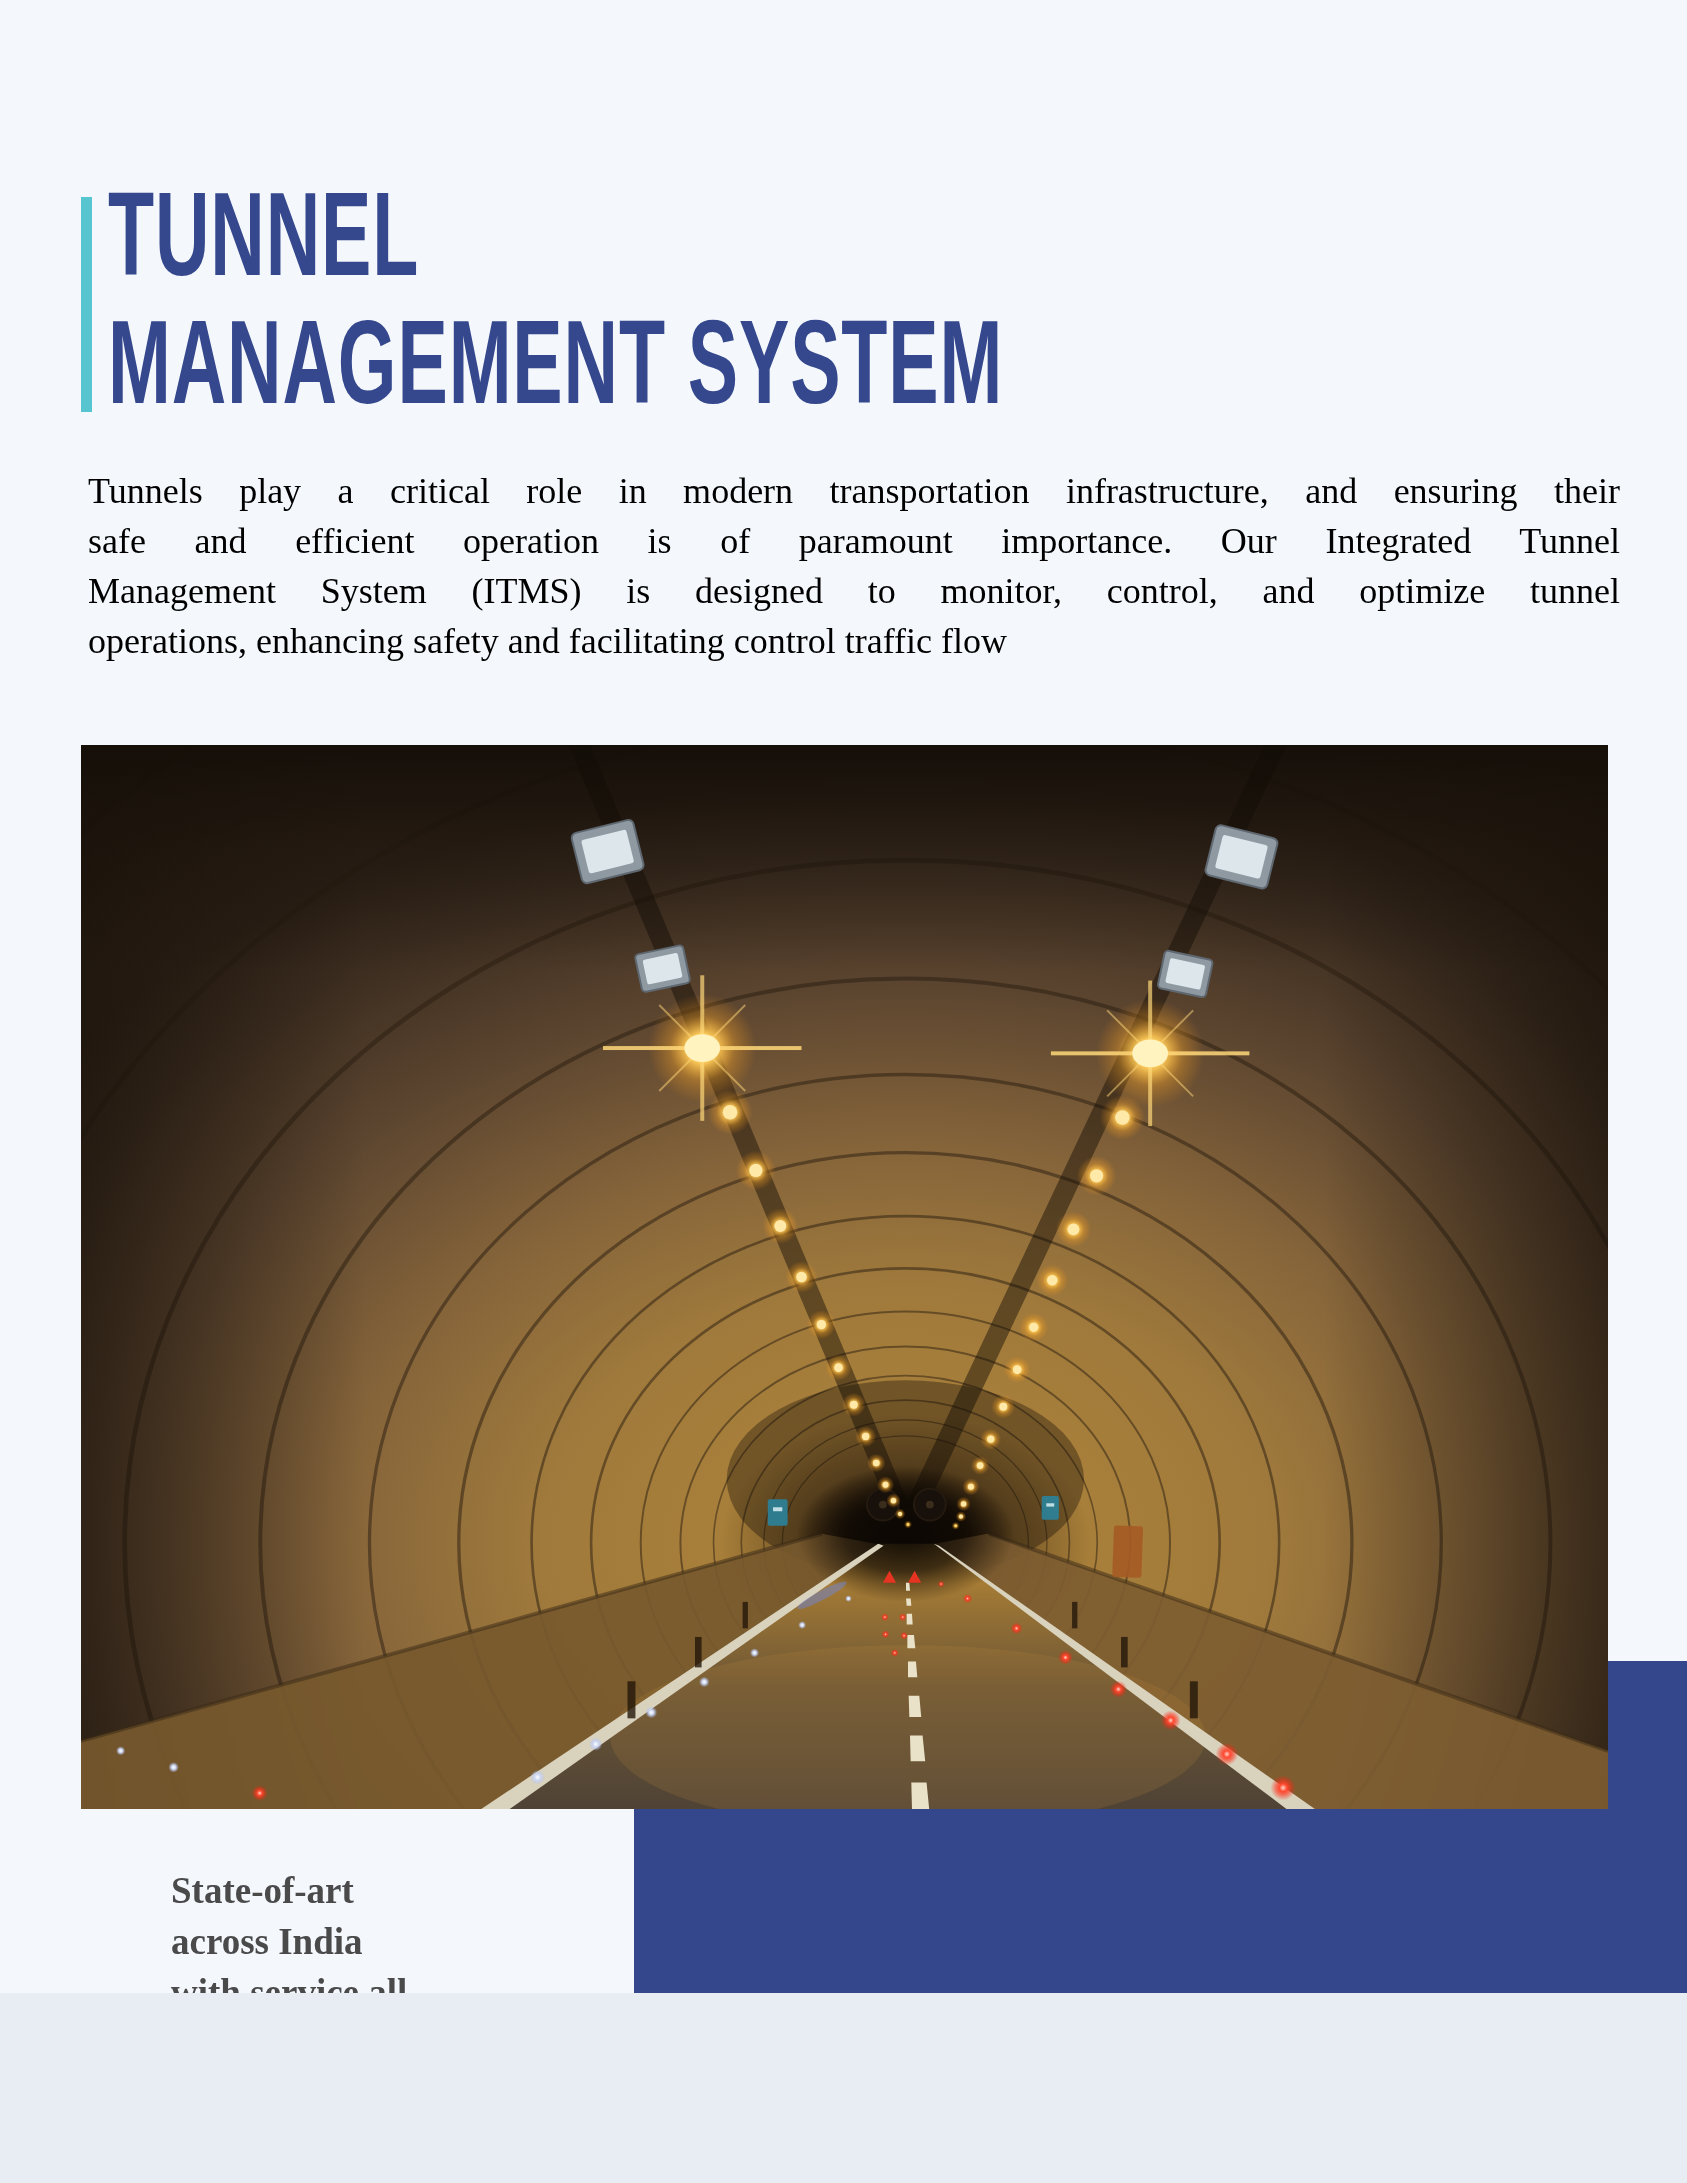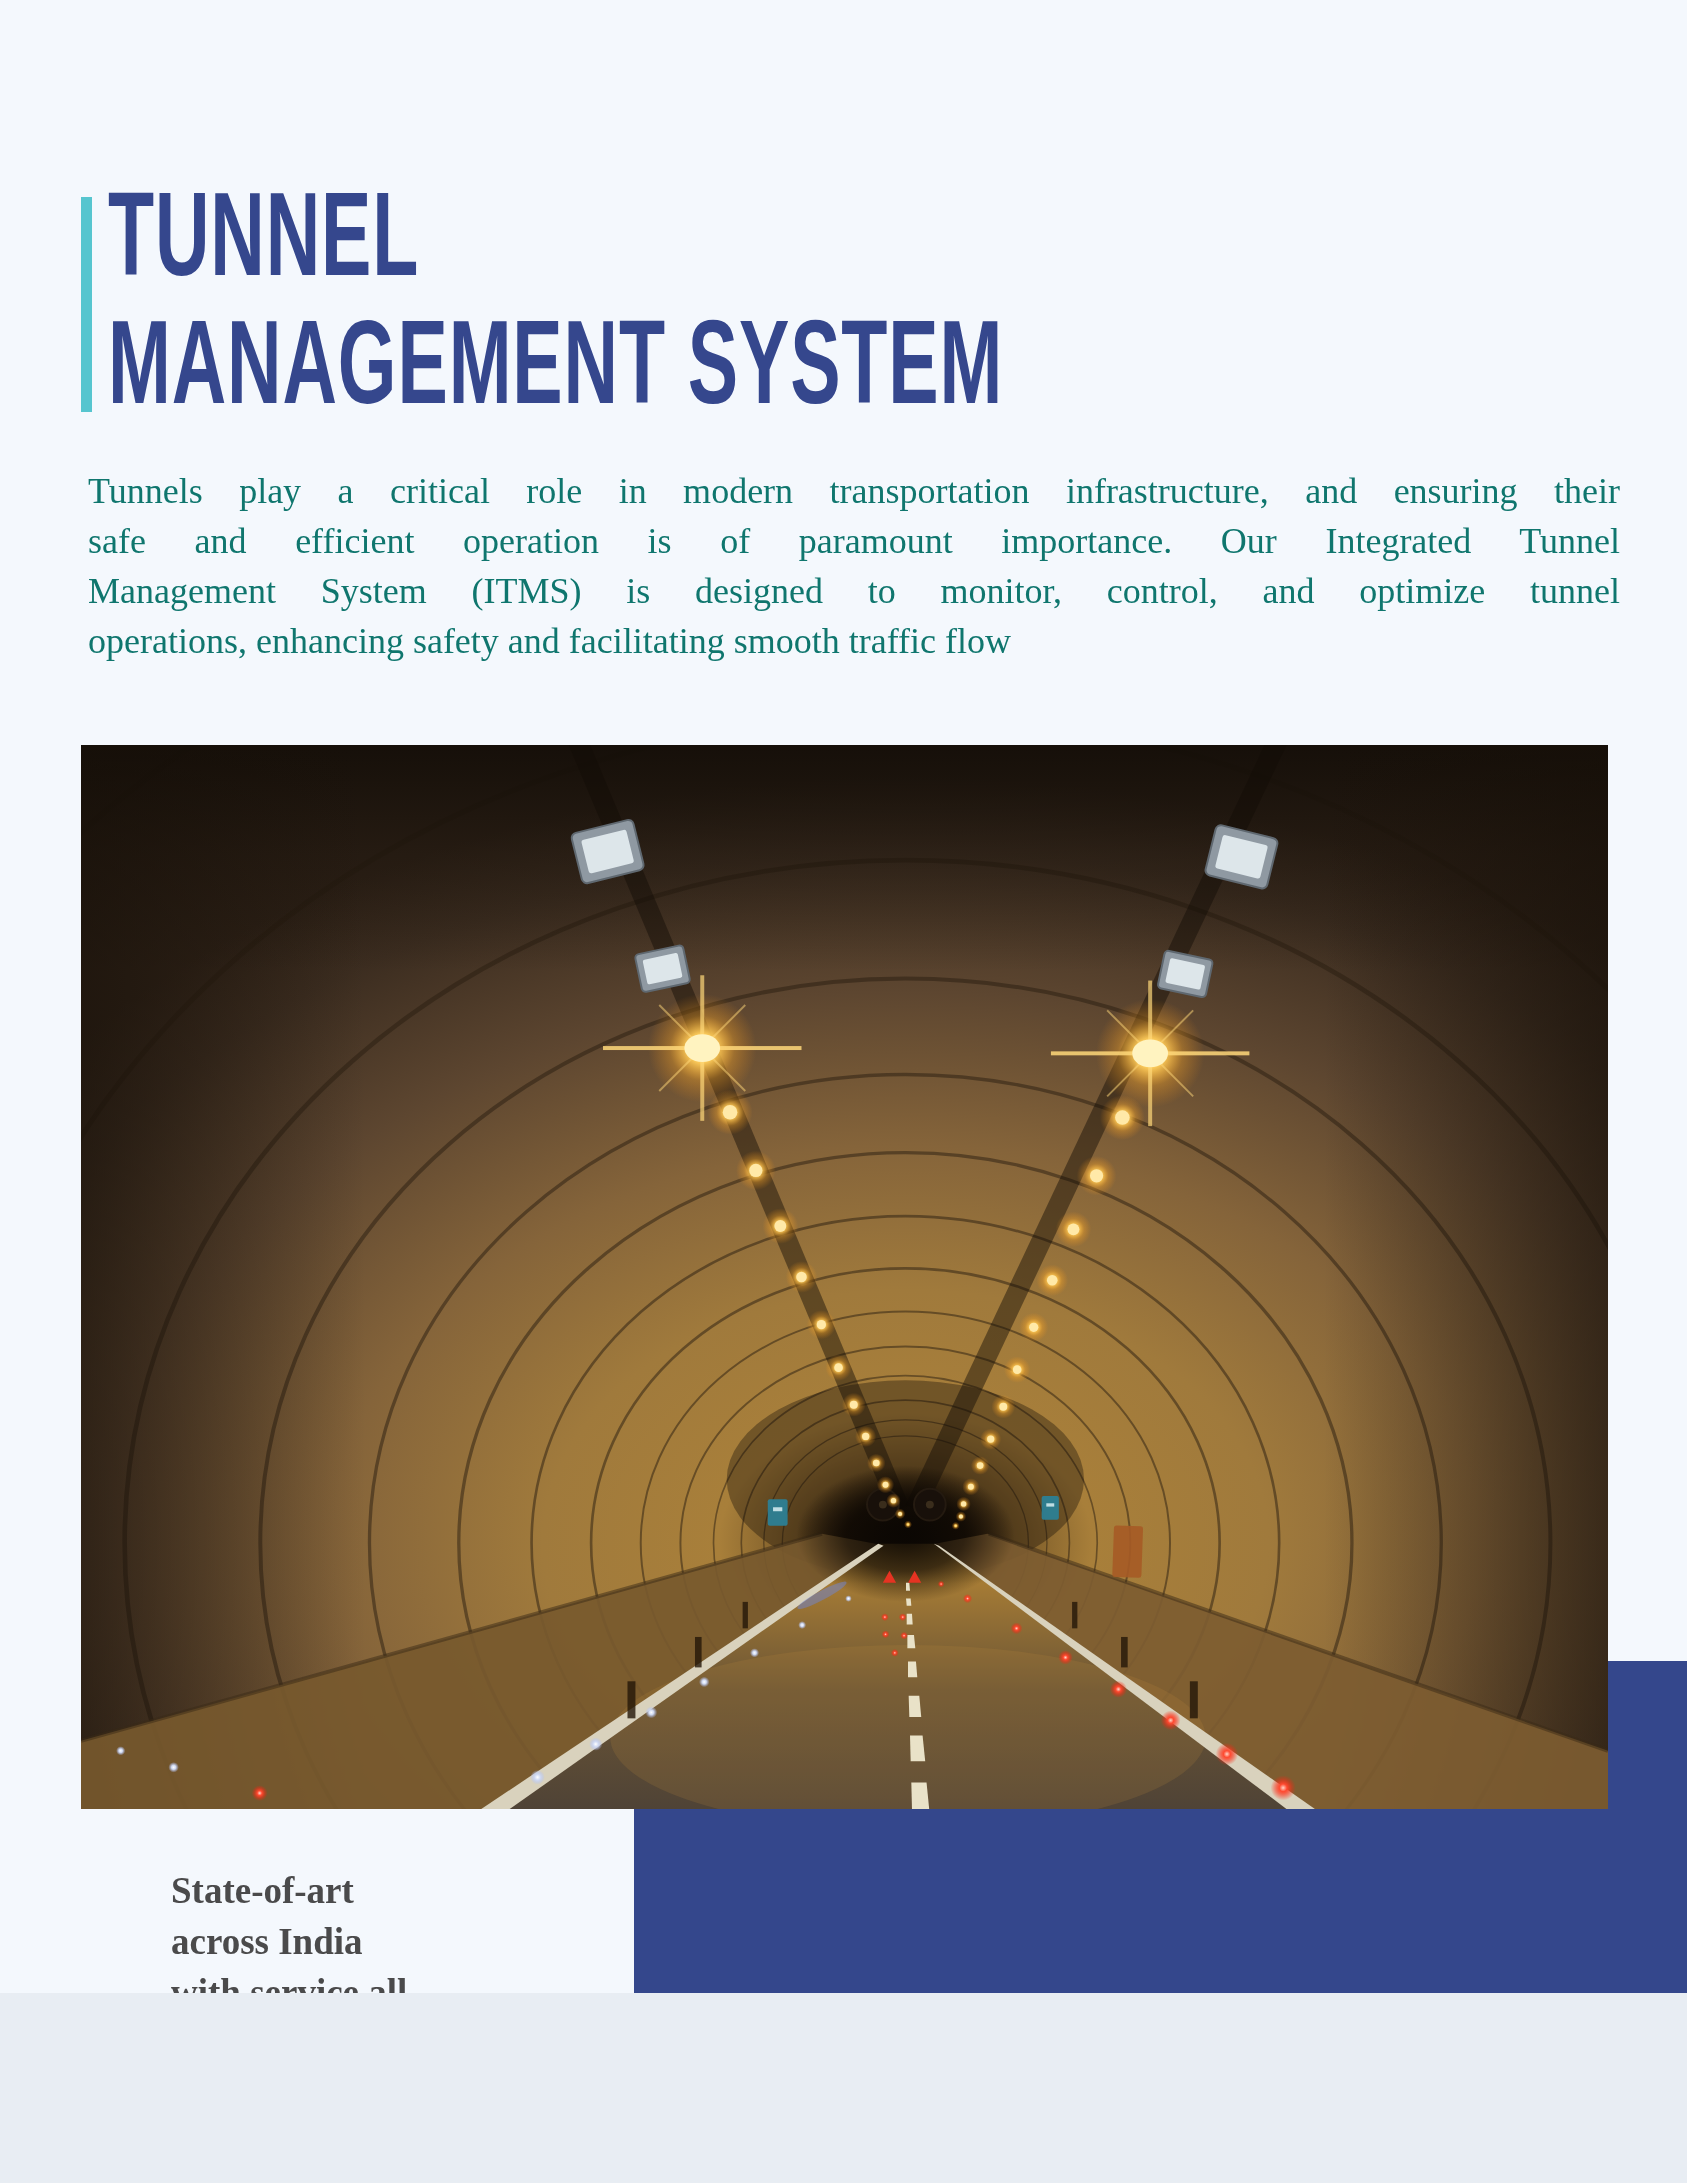--- a/index.html
+++ b/index.html
@@ -7,21 +7,21 @@
   .page{position:relative;width:1688px;height:1993px;background:#f4f8fd;overflow:hidden;
         font-family:"Liberation Serif",serif;}
   .accent-bar{position:absolute;left:81px;top:197px;width:10.6px;height:215px;background:#56c5cf;}
   .title{position:absolute;left:108px;top:0;margin:0;color:#35478d;
          font-family:"Liberation Sans",sans-serif;font-weight:700;}
   .title-line{position:absolute;left:0;white-space:nowrap;font-size:118px;line-height:1;
          letter-spacing:1.3px;transform:scaleX(0.64);transform-origin:0 0;}
   .title-line.l1{top:175px;}
   .title-line.l2{top:303px;}
   .intro{position:absolute;left:88px;top:466px;width:1532px;font-size:36px;line-height:50px;
-         color:#0f766e;}
+         color:#000000;}
   .intro-line{text-align:justify;text-align-last:justify;}
   .intro-line.last{text-align:justify;text-align-last:left;}
   .blue-rect{position:absolute;left:634px;top:1661px;width:1054px;height:439px;background:#34478c;}
   .photo{position:absolute;left:81px;top:745px;width:1527px;height:1064px;}
   .photo svg{display:block;width:100%;height:100%;}
   .tagline{position:absolute;left:171px;top:1865px;width:463px;font-weight:700;font-size:37px;
          line-height:51px;color:#4a4a4b;}
 </style>
 </head>
 <body>
@@ -32,21 +32,21 @@
 
   <h1 class="title">
     <span class="title-line l1">TUNNEL</span>
     <span class="title-line l2">MANAGEMENT SYSTEM</span>
   </h1>
 
   <div class="intro">
     <div class="intro-line">Tunnels play a critical role in modern transportation infrastructure, and ensuring their</div>
     <div class="intro-line">safe and efficient operation is of paramount importance. Our Integrated Tunnel</div>
     <div class="intro-line">Management System (ITMS) is designed to monitor, control, and optimize tunnel</div>
-    <div class="intro-line last">operations, enhancing safety and facilitating smooth traffic flow</div>
+    <div class="intro-line last">operations, enhancing safety and facilitating control traffic flow</div>
   </div>
 
   <div class="blue-rect"></div>
 
   <div class="photo">
     <svg viewBox="0 0 2308 1608" preserveAspectRatio="none">
       <defs>
         <radialGradient id="gGlow" cx="0.54" cy="0.75" r="0.72">
           <stop offset="0" stop-color="#120b06"></stop>
           <stop offset="0.055" stop-color="#2a1b0a"></stop>

